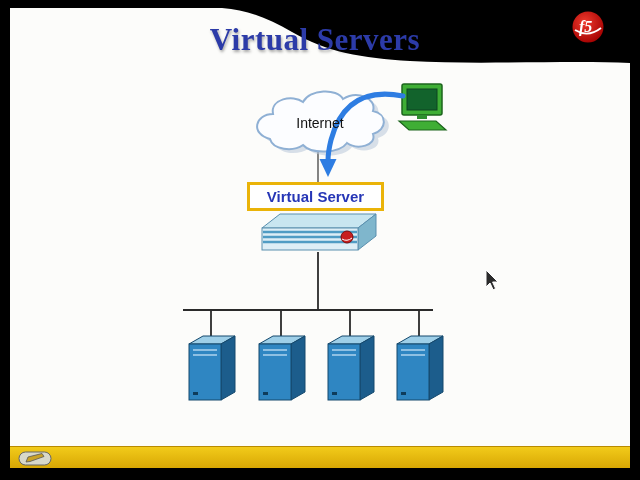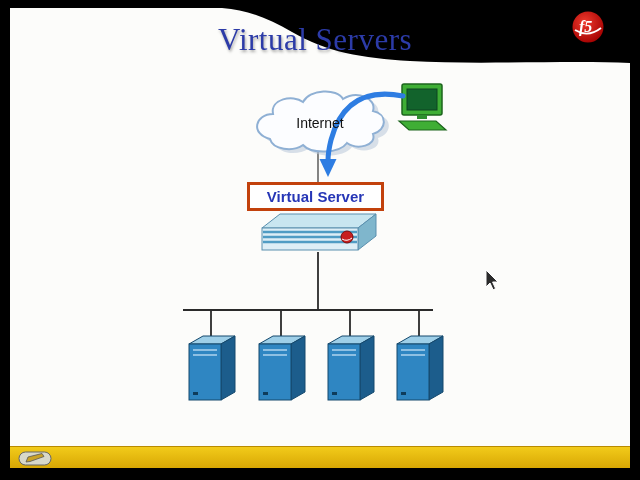--- a/index.html
+++ b/index.html
@@ -1,28 +1,28 @@
 <!DOCTYPE html>
 <html><head>
 <meta charset="utf-8">
 <style>
   html,body{margin:0;padding:0;background:#000;}
   .frame{position:relative;width:640px;height:480px;background:#000;overflow:hidden;
          font-family:"Liberation Sans",sans-serif;}
   .slide{position:absolute;left:10px;top:8px;width:620px;height:438px;background:#fcfcfa;}
   .swoosh{position:absolute;left:10px;top:8px;width:620px;height:70px;display:block;}
   .title{position:absolute;left:140px;top:22px;width:350px;text-align:center;
-         font-family:"Liberation Serif",serif;font-weight:normal;font-size:31px;
+         font-family:"Liberation Serif",serif;font-weight:bold;font-size:31px;
          color:#2c3ba8;letter-spacing:.5px;text-shadow:1px 2px 3px rgba(0,0,0,.35);}
   .logo{position:absolute;left:570px;top:9px;}
   .overlay{position:absolute;left:0;top:0;width:640px;height:480px;pointer-events:none;}
   .label-internet{position:absolute;left:270px;top:115px;width:100px;text-align:center;
          font-weight:normal;font-size:14px;color:#111;}
   .vs-box{position:absolute;left:247px;top:182px;width:131px;height:23px;
-         border:3px solid #c2410c;background:#fff;color:#2636b6;font-weight:bold;
+         border:3px solid #eab308;background:#fff;color:#2636b6;font-weight:bold;
          font-size:15px;text-align:center;line-height:23px;}
   .toolbar{position:absolute;left:10px;top:446px;width:620px;height:22px;
          background:linear-gradient(#f2cb1a,#d8a704);border-top:1px solid #b88a00;box-sizing:border-box;}
   .pen-btn{position:absolute;left:8px;top:2px;width:38px;height:18px;cursor:pointer;}
   .cursor{position:absolute;left:485px;top:269px;}
 </style>
 </head>
 <body>
 
 <div class="frame">

